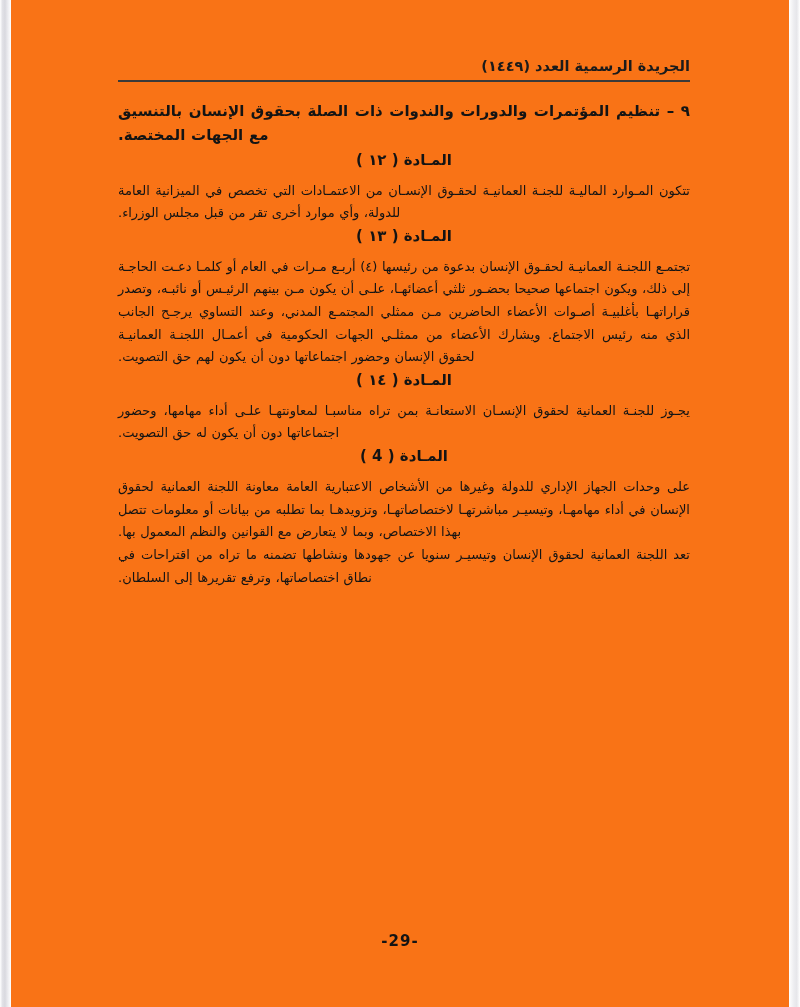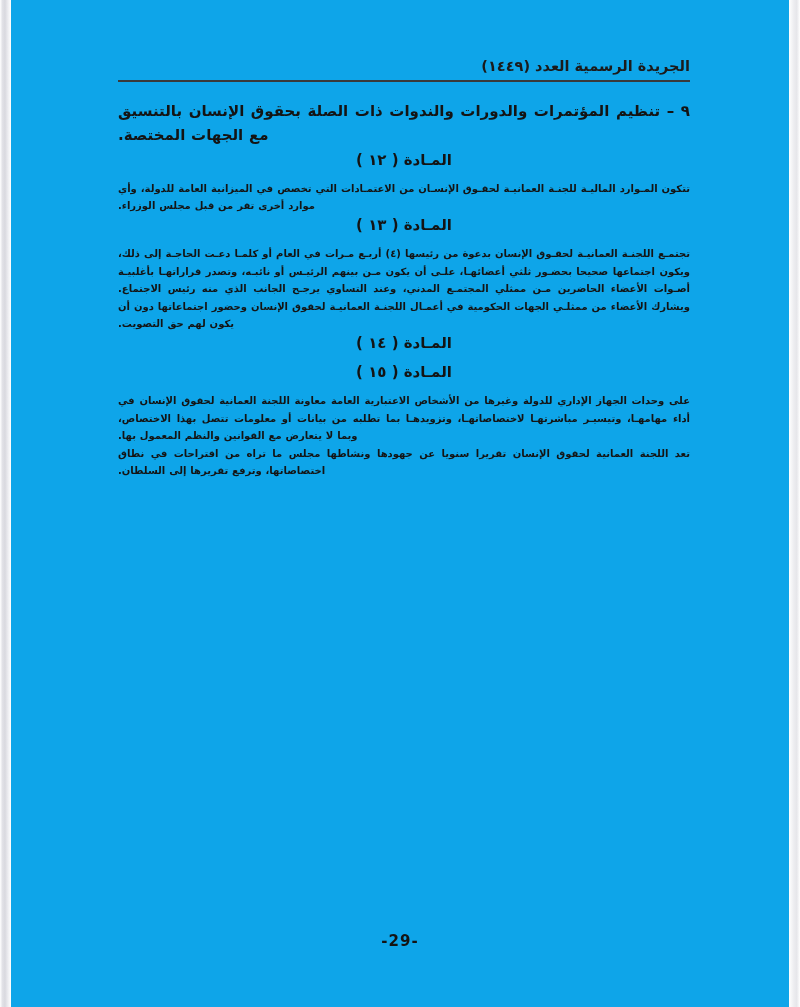--- a/index.html
+++ b/index.html
@@ -5,21 +5,21 @@
   html, body {
     margin: 0;
     padding: 0;
     background: #ffffff;
   }
 
   .page {
     position: relative;
     width: 800px;
     height: 1007px;
-    background: #0ea5e9;
+    background: #f97316;
     overflow: hidden;
     font-family: "DejaVu Sans", "Liberation Sans", sans-serif;
   }
 
   
   .edge-left,
   .edge-right {
     position: absolute;
     top: 0;
     bottom: 0;
@@ -97,22 +97,22 @@
     font-weight: 700;
     color: #141414;
     margin-top: 2px;
     margin-bottom: 11px;
     direction: rtl;
     letter-spacing: 0.2px;
   }
 
   
   .article-body {
-    font-size: 10px;
-    font-weight: 700;
+    font-size: 13px;
+    font-weight: 400;
     color: #141414;
     line-height: 1.74;
     text-align: justify;
     text-align-last: left;
     direction: rtl;
     word-spacing: 0.4px;
   }
 
   
   .page-number {
@@ -152,28 +152,29 @@
       <div class="article-body">تتكون المـوارد الماليـة للجنـة العمانيـة لحقـوق الإنسـان من الاعتمـادات التي تخصص في الميزانية العامة للدولة، وأي موارد أخرى تقر من قبل مجلس الوزراء.</div>
     </div>
 
     <div>
       <div class="article-heading">المـادة ( ١٣ )</div>
       <div class="article-body">تجتمـع اللجنـة العمانيـة لحقـوق الإنسان بدعوة من رئيسها (٤) أربـع مـرات في العام أو كلمـا دعـت الحاجـة إلى ذلك، ويكون اجتماعها صحيحا بحضـور ثلثي أعضائهـا، علـى أن يكون مـن بينهم الرئيـس أو نائبـه، وتصدر قراراتهـا بأغلبيـة أصـوات الأعضاء الحاضرين مـن ممثلي المجتمـع المدني، وعند التساوي يرجـح الجانب الذي منه رئيس الاجتماع. ويشارك الأعضاء من ممثلـي الجهات الحكومية في أعمـال اللجنـة العمانيـة لحقوق الإنسان وحضور اجتماعاتها دون أن يكون لهم حق التصويت.</div>
     </div>
 
     <div>
       <div class="article-heading">المـادة ( ١٤ )</div>
+      <div class="article-body">يجـوز للجنـة العمانية لحقوق الإنسـان الاستعانـة بمن تراه مناسبـا لمعاونتهـا علـى أداء مهامها، وحضور اجتماعاتها دون أن يكون له حق التصويت.</div>
     </div>
 
     <div>
-      <div class="article-heading">المـادة ( ١٥ )</div>
+      <div class="article-heading">المـادة ( 4 )</div>
       <div class="article-body">على وحدات الجهاز الإداري للدولة وغيرها من الأشخاص الاعتبارية العامة معاونة اللجنة العمانية لحقوق الإنسان في أداء مهامهـا، وتيسيـر مباشرتهـا لاختصاصاتهـا، وتزويدهـا بما تطلبه من بيانات أو معلومات تتصل بهذا الاختصاص، وبما لا يتعارض مع القوانين والنظم المعمول بها.</div>
     </div>
 
     <div>
-      <div class="article-body">تعد اللجنة العمانية لحقوق الإنسان تقريرا سنويا عن جهودها ونشاطها مجلس ما تراه من اقتراحات في نطاق اختصاصاتها، وترفع تقريرها إلى السلطان.</div>
+      <div class="article-body">تعد اللجنة العمانية لحقوق الإنسان وتيسيـر سنويا عن جهودها ونشاطها تضمنه ما تراه من اقتراحات في نطاق اختصاصاتها، وترفع تقريرها إلى السلطان.</div>
     </div>
 
   </div>
 
   <div class="page-number">-29-</div>
 
 </div>
 
 </body></html>

